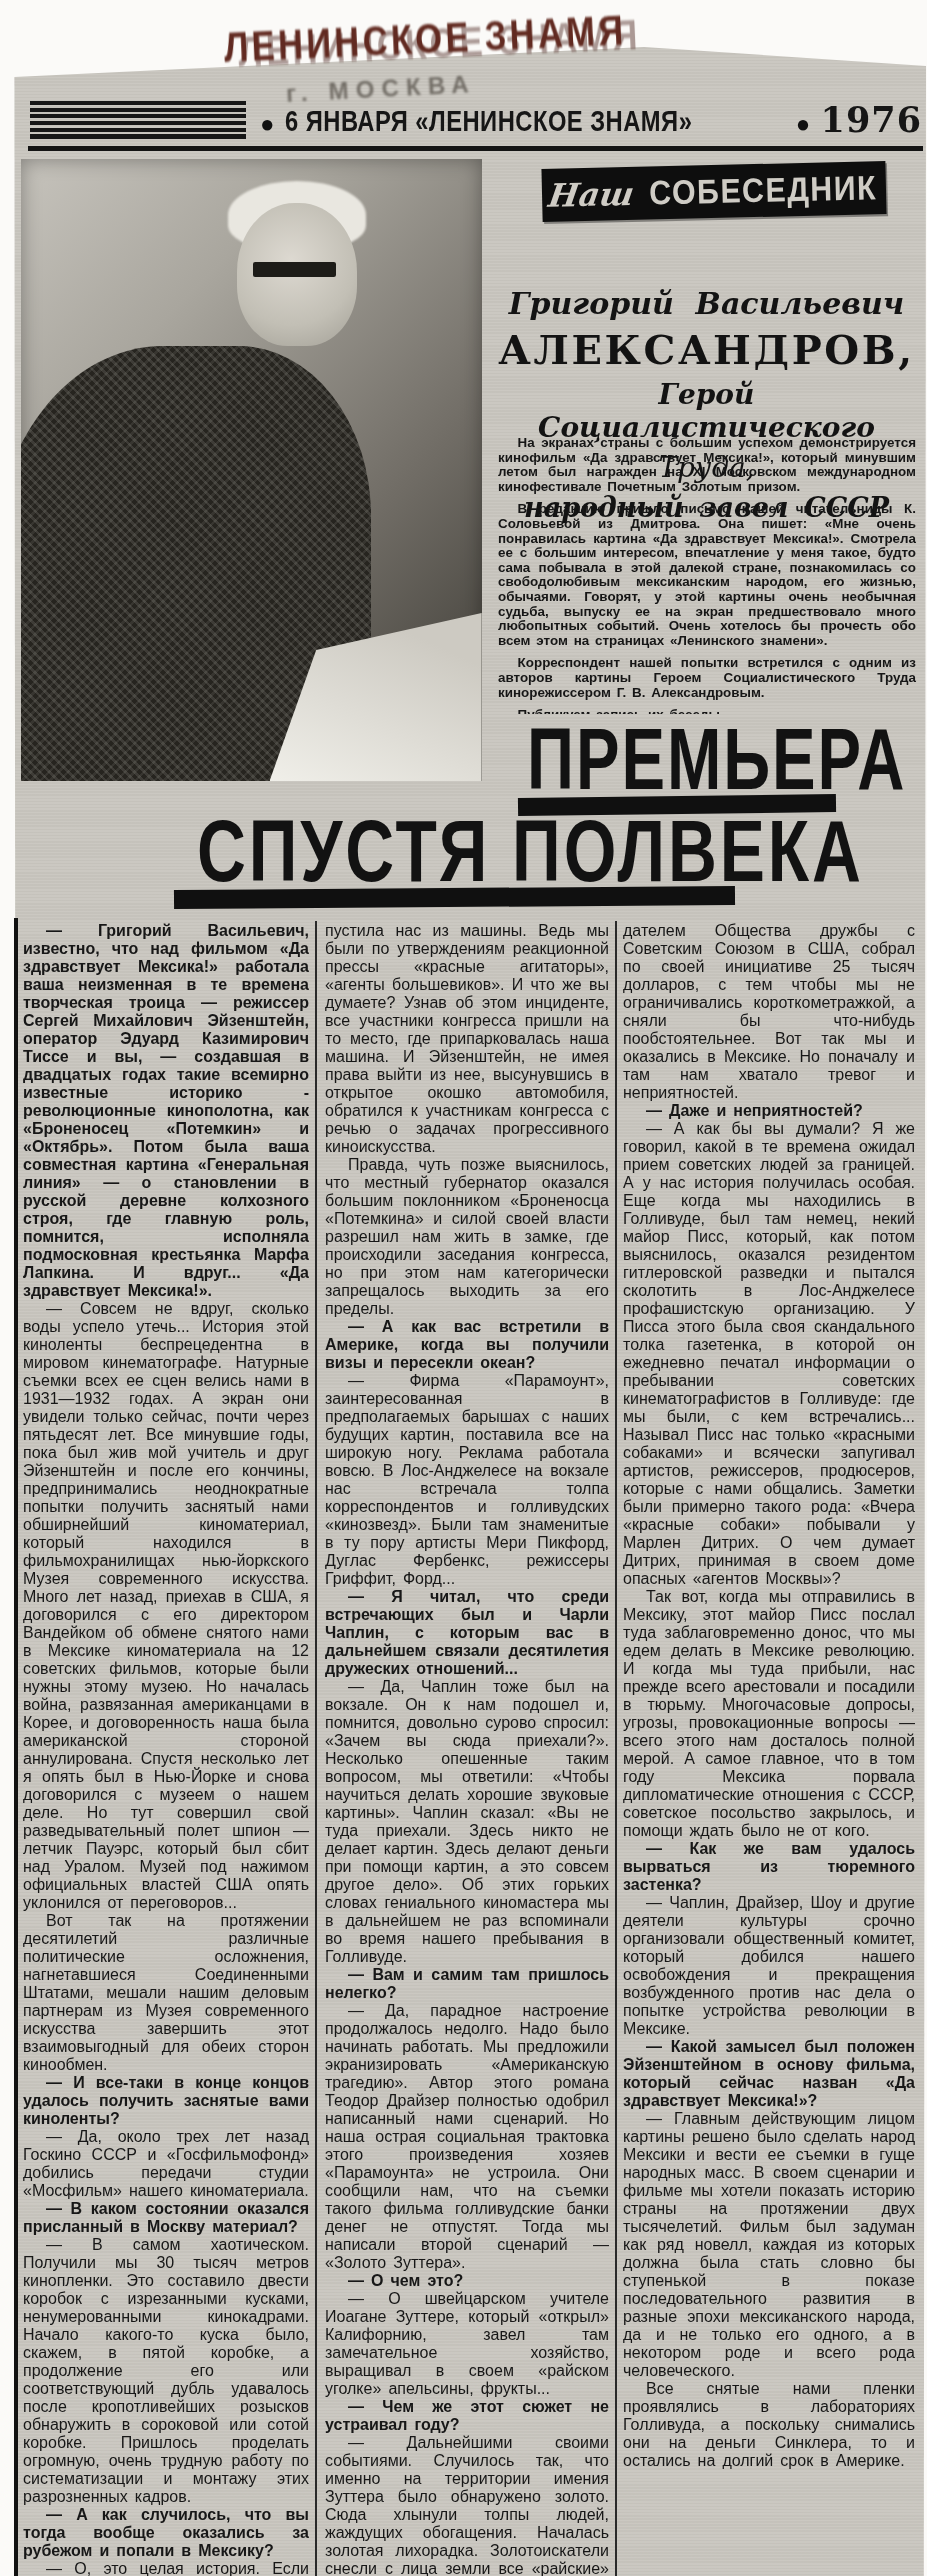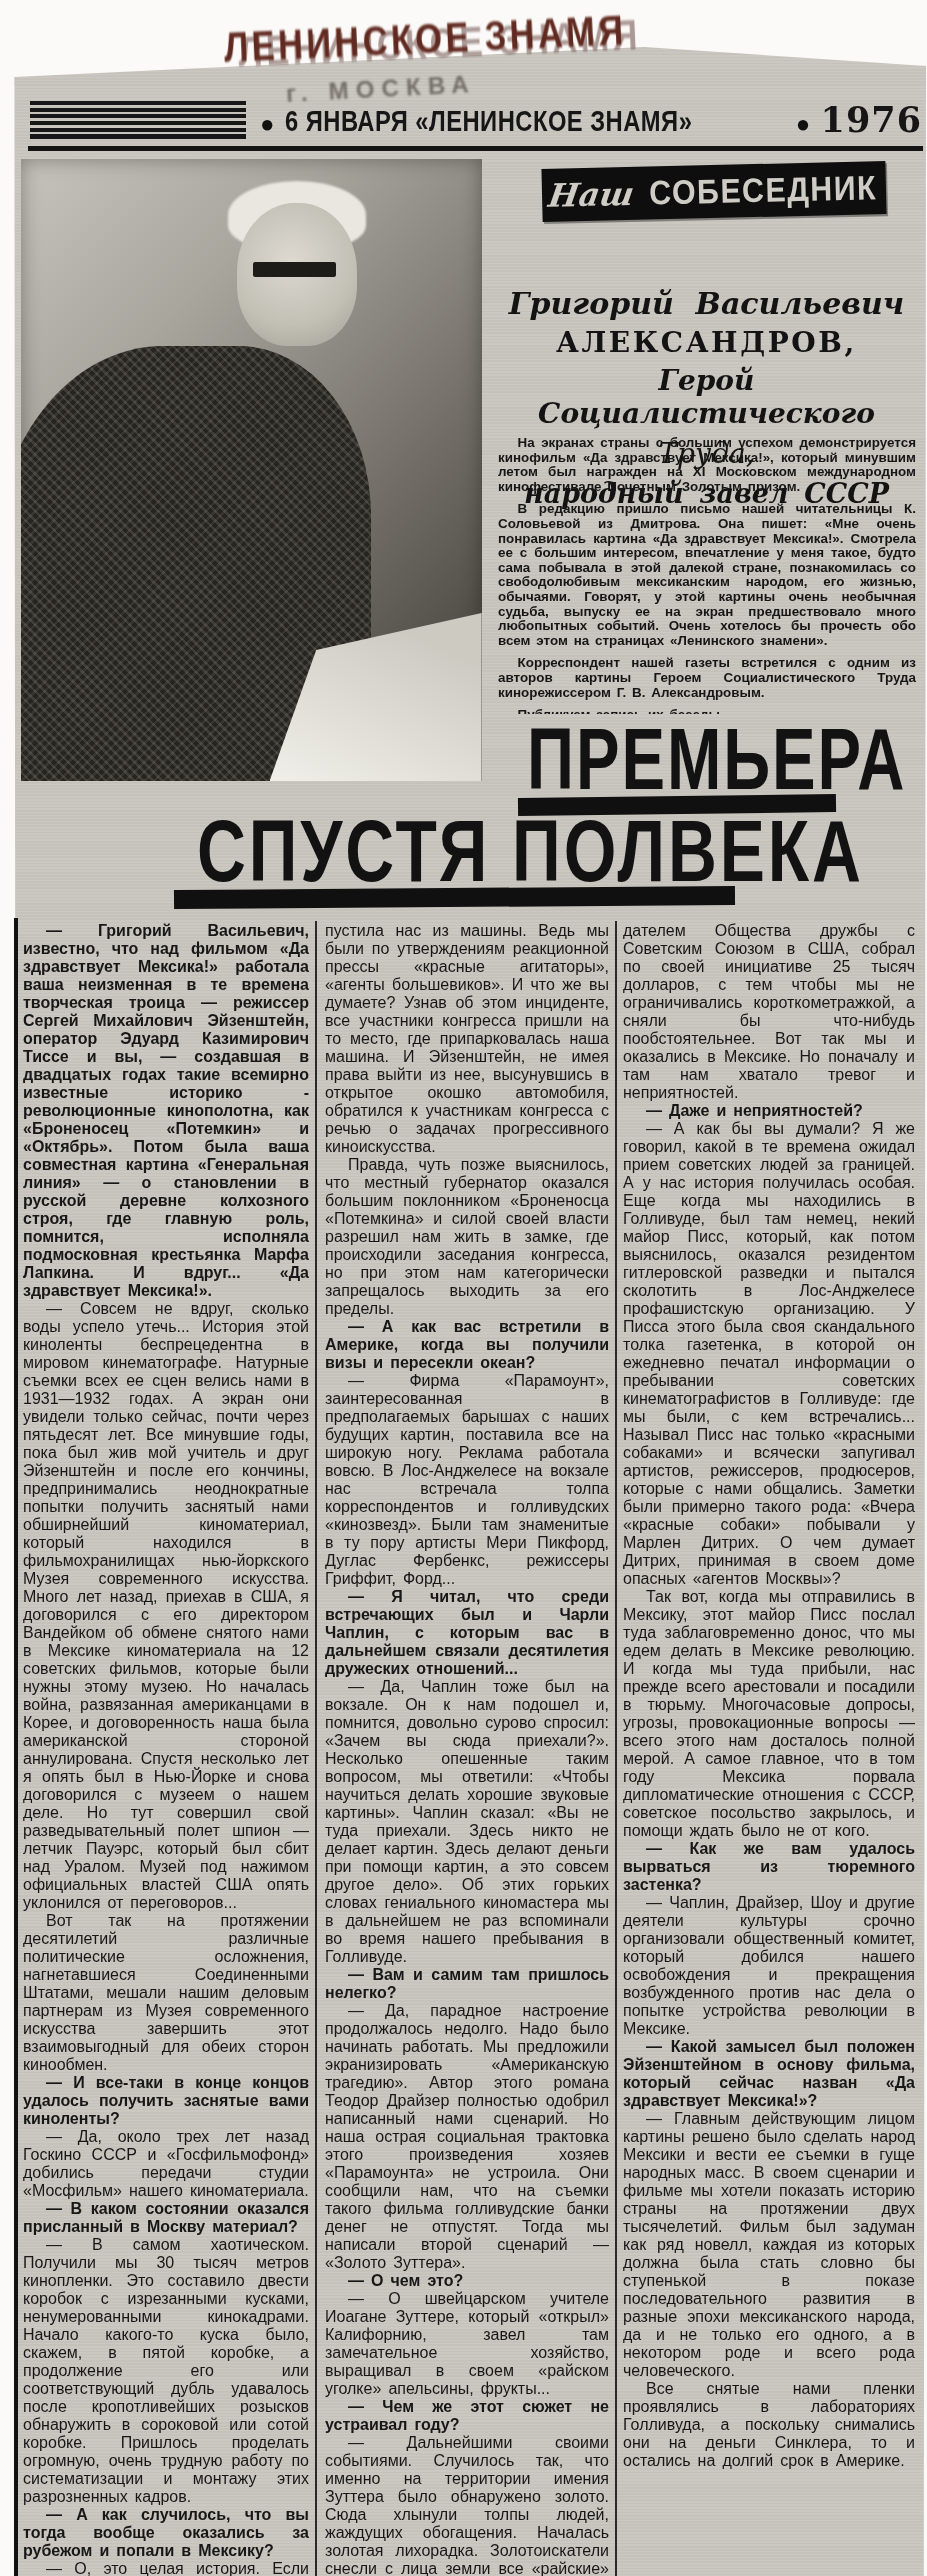--- a/index.html
+++ b/index.html
@@ -48,21 +48,21 @@
        transform:rotate(-1.3deg);display:flex;align-items:center;justify-content:center;gap:13.4px;
        box-shadow:1.5px 2.1px 0 rgba(20,20,20,.4);}
   .banner .scriptw{font-family:"DejaVu Serif",serif;font-style:italic;font-weight:700;
        font-size:32px;color:#cfccc5;transform:skewX(-10deg);}
   .banner .capsw{font-size:31px;font-weight:700;letter-spacing:1.5px;color:#cfccc5;
        transform:scale(.98,1.1);}
   
   .byline{position:absolute;left:489px;top:245px;width:435px;text-align:center;color:#131313;
        font-family:"DejaVu Serif",serif;}
   .by-1{font-size:30px;font-weight:700;font-style:italic;word-spacing:11.3px;margin-top:41px;}
-  .by-2{font-size:28px;font-weight:700;letter-spacing:2.6px;margin-top:5.2px;}
+  .by-2{font-size:40px;font-weight:700;letter-spacing:2.6px;margin-top:5.2px;}
   .by-3{font-size:28px;font-weight:700;font-style:italic;margin-top:5px;word-spacing:7.2px;}
   .by-4{font-size:28px;font-weight:400;font-style:italic;margin-top:7px;}
   .by-5{font-size:27px;font-weight:700;font-style:italic;margin-top:8.2px;word-spacing:6.2px;}
   
   .lead{position:absolute;left:490px;top:428px;width:434px;height:286px;overflow:hidden;
        font-size:13.4px;font-weight:700;line-height:14.6px;text-align:justify;word-spacing:2.1px;}
   .lead-p{margin:8px;text-indent:19.6px;}
   
   .head1{position:absolute;left:527px;top:710px;font-size:71px;font-weight:700;
        letter-spacing:2.1px;transform:scale(.92,1.22);transform-origin:left top;color:#121212;}
@@ -124,21 +124,21 @@
     <div class="by-1">Григорий Васильевич</div>
     <div class="by-2">АЛЕКСАНДРОВ,</div>
     <div class="by-3">Герой Социалистического</div>
     <div class="by-4">Труда,</div>
     <div class="by-5">народный завел СССР</div>
   </div>
 
   <div class="lead">
       <p class="lead-p">На экранах страны с большим успехом демонстрируется кинофильм «Да здравствует Мексика!», который минувшим летом был награжден на XI Московском международном кинофестивале Почетным Золотым призом.</p>
       <p class="lead-p">В редакцию пришло письмо нашей читательницы К. Соловьевой из Дмитрова. Она пишет: «Мне очень понравилась картина «Да здравствует Мексика!». Смотрела ее с большим интересом, впечатление у меня такое, будто сама побывала в этой далекой стране, познакомилась со свободолюбивым мексиканским народом, его жизнью, обычаями. Говорят, у этой картины очень необычная судьба, выпуску ее на экран предшествовало много любопытных событий. Очень хотелось бы прочесть обо всем этом на страницах «Ленинского знамени».</p>
-      <p class="lead-p">Корреспондент нашей газеты встретился с одним из авторов картины Героем Социалистического Труда кинорежиссером Г. В. Александровым.</p>
+      <p class="lead-p">Корреспондент нашей попытки встретился с одним из авторов картины Героем Социалистического Труда кинорежиссером Г. В. Александровым.</p>
       <p class="lead-p">Публикуем запись их беседы.</p>
     </div>
 
   <div class="head1">ПРЕМЬЕРА</div>
   <div class="bar1"></div>
   <div class="head2">СПУСТЯ ПОЛВЕКА</div>
   <div class="bar2"></div>
 
   <div class="lborder"></div>
   <div class="vdiv1"></div>

